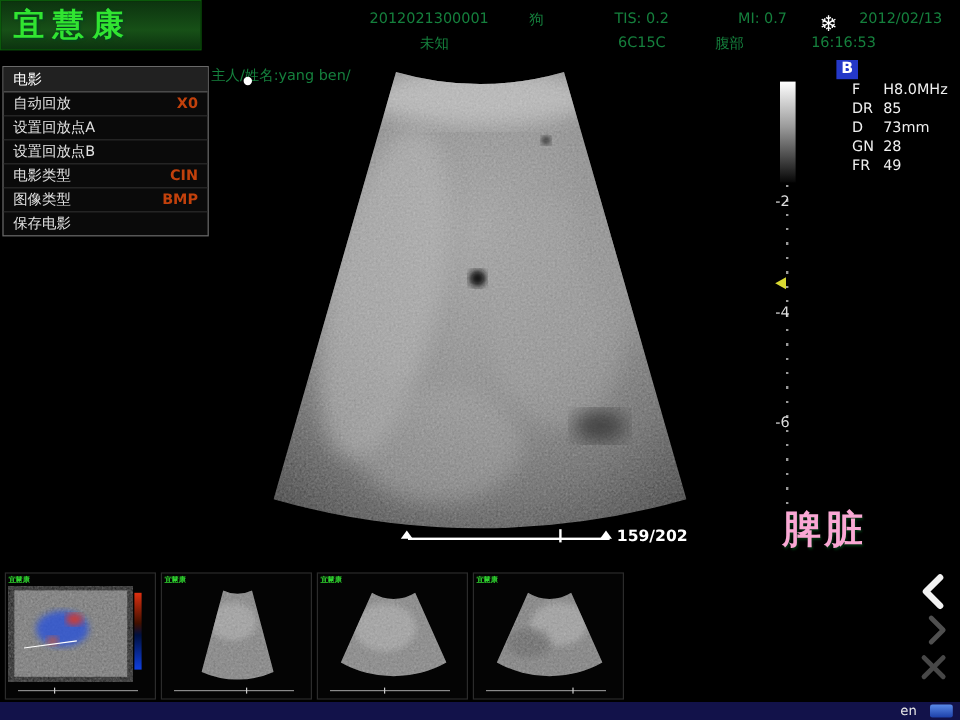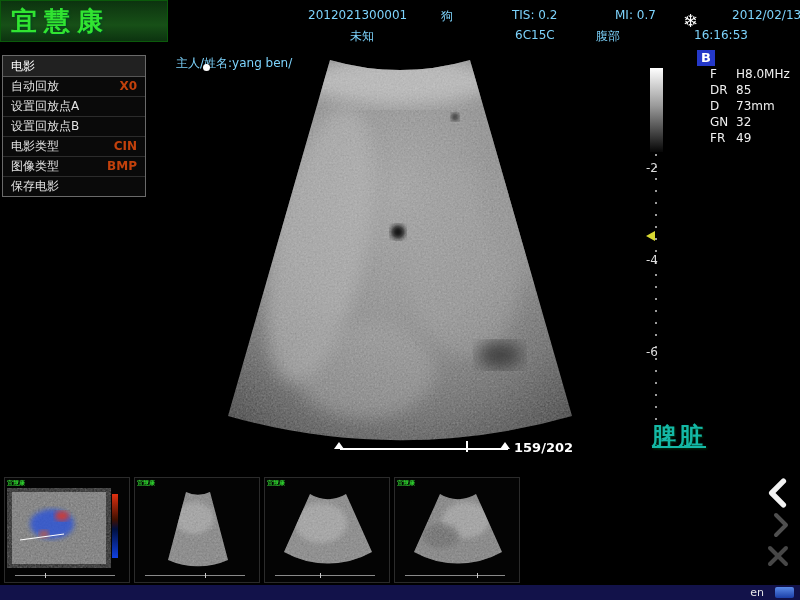--- a/index.html
+++ b/index.html
@@ -3,34 +3,34 @@
 <meta charset="utf-8">
 <style>
   html,body{margin:0;padding:0;}
   body{
     width:800px;height:600px;position:relative;overflow:hidden;
     background:#000;color:#e8e8e8;
     font-family:"DejaVu Sans","Liberation Sans",sans-serif;
   }
   
   #header{position:absolute;left:0;top:0;width:800px;height:55px;background:#000;}
-  .htxt{position:absolute;font-size:12px;color:#7dd3fc;white-space:nowrap;}
+  .htxt{position:absolute;font-size:12px;color:#15803d;white-space:nowrap;}
   #logo-box{
     position:absolute;left:0;top:0;width:168px;height:42px;
     background:linear-gradient(#0c330f,#175017 60%,#0c330f);
     border:1px solid #0b5a0b;box-sizing:border-box;
   }
   #logo-text{
     font-size:26px;font-weight:bold;color:#31e431;line-height:40px;
     padding-left:10px;letter-spacing:7px;text-shadow:1px 1px 2px #042;
   }
   #freeze-icon{position:absolute;left:683px;top:10px;font-size:18px;color:#fff;}
   
   #cine-menu{
-    position:absolute;left:2px;top:55px;width:144px;
+    position:absolute;left:2px;top:55px;width:172px;
     background:rgba(10,10,10,.96);border:1px solid #6a6a6a;box-sizing:border-box;
   }
   .menu-title{height:20px;line-height:20px;padding:0 8px;background:#212121;
     border-bottom:1px solid #555;font-size:12px;color:#fff;}
   .menu-item{height:19px;line-height:19px;padding:0 8px;display:flex;
     justify-content:space-between;border-bottom:1px solid #2c2c2c;font-size:12px;color:#e2e2e2;}
   .menu-item:last-child{border-bottom:none;}
   .mi-value{font-weight:bold;color:#c2410c;}
   
   #us-image{position:absolute;left:170px;top:55px;}
@@ -47,22 +47,22 @@
   #params{position:absolute;left:710px;top:66px;font-size:12px;color:#f0f0f0;}
   .prow{height:16px;line-height:16px;}
   .plabel{display:inline-block;width:26px;}
   
   #scrub-line{position:absolute;left:340px;top:448px;width:168px;height:2px;background:#fff;}
   .scrub-tri{position:absolute;top:442px;width:0;height:0;
     border-left:5px solid transparent;border-right:5px solid transparent;border-bottom:7px solid #fff;}
   #scrub-tri-a{left:334px;} #scrub-tri-b{left:500px;}
   #scrub-pos{position:absolute;left:466px;top:441px;width:2px;height:11px;background:#fff;}
   #frame-counter{position:absolute;left:514px;top:440px;font-size:13px;font-weight:bold;color:#fff;}
-  #organ-label{position:absolute;left:652px;top:420px;font-size:24px;font-weight:bold;
-    color:#14b8a6;letter-spacing:3px;text-shadow:1px 1px 2px #031;text-decoration:underline;}
+  #organ-label{position:absolute;left:652px;top:420px;font-size:32px;font-weight:bold;
+    color:#f9a8d4;letter-spacing:3px;text-shadow:1px 1px 2px #031;}
   
   .thumb{position:absolute;top:477px;width:126px;height:106px;background:#040404;
     border:1px solid #2b2b2b;box-sizing:border-box;}
   .thumb-logo{position:absolute;left:2px;top:1px;font-size:6px;color:#2fd42f;font-weight:bold;}
   .thumb svg{position:absolute;left:1px;top:10px;}
   .thumb-scrub{position:absolute;left:10px;bottom:6px;width:100px;height:1px;background:#8a8a8a;}
   .thumb-tick{position:absolute;bottom:4px;width:1px;height:5px;background:#ccc;}
   
   .nav-btn{position:absolute;cursor:pointer;}
   
@@ -75,26 +75,26 @@
 <body>
 
 <div id="header">
   <div id="logo-box">
     <div id="logo-text">宜慧康</div>
   </div>
   <span class="htxt" style="left:308px;top:8px;">2012021300001</span>
   <span class="htxt" style="left:441px;top:8px;">狗</span>
   <span class="htxt" style="left:512px;top:8px;">TIS: 0.2</span>
   <span class="htxt" style="left:615px;top:8px;text-align:center;">MI: 0.7</span>
-  <span class="htxt" style="left:732px;top:8px;">2012/02/13</span>
+  <span class="htxt" style="left:716px;top:8px;">2012/02/13</span>
   <span class="htxt" style="left:176px;top:28px;margin-top:27px;">主人/姓名:yang ben/</span>
   <span class="htxt" style="left:350px;top:28px;">未知</span>
   <span class="htxt" style="left:515px;top:28px;">6C15C</span>
   <span class="htxt" style="left:596px;top:28px;text-align:right;">腹部</span>
-  <span class="htxt" style="left:676px;top:28px;margin-left:18px;">16:16:53</span>
+  <span class="htxt" style="left:676px;top:28px;">16:16:53</span>
   <span id="freeze-icon">❄</span>
 </div>
 
 <div id="cine-menu">
   <div class="menu-title">电影</div>
   <div class="menu-item">
     <span>自动回放</span>
     <span class="mi-value">X0</span>
   </div>
   <div class="menu-item">
@@ -180,21 +180,21 @@
   <div class="prow">
     <span class="plabel">F</span><span>H8.0MHz</span>
   </div>
   <div class="prow">
     <span class="plabel">DR</span><span>85</span>
   </div>
   <div class="prow">
     <span class="plabel">D</span><span>73mm</span>
   </div>
   <div class="prow">
-    <span class="plabel">GN</span><span>32</span>
+    <span class="plabel">GN</span><span>28</span>
   </div>
   <div class="prow">
     <span class="plabel">FR</span><span>49</span>
   </div>
 </div>
 
 <div id="scrub-line"></div>
 <div class="scrub-tri" id="scrub-tri-a"></div>
 <div class="scrub-tri" id="scrub-tri-b"></div>
 <div id="scrub-pos"></div>

